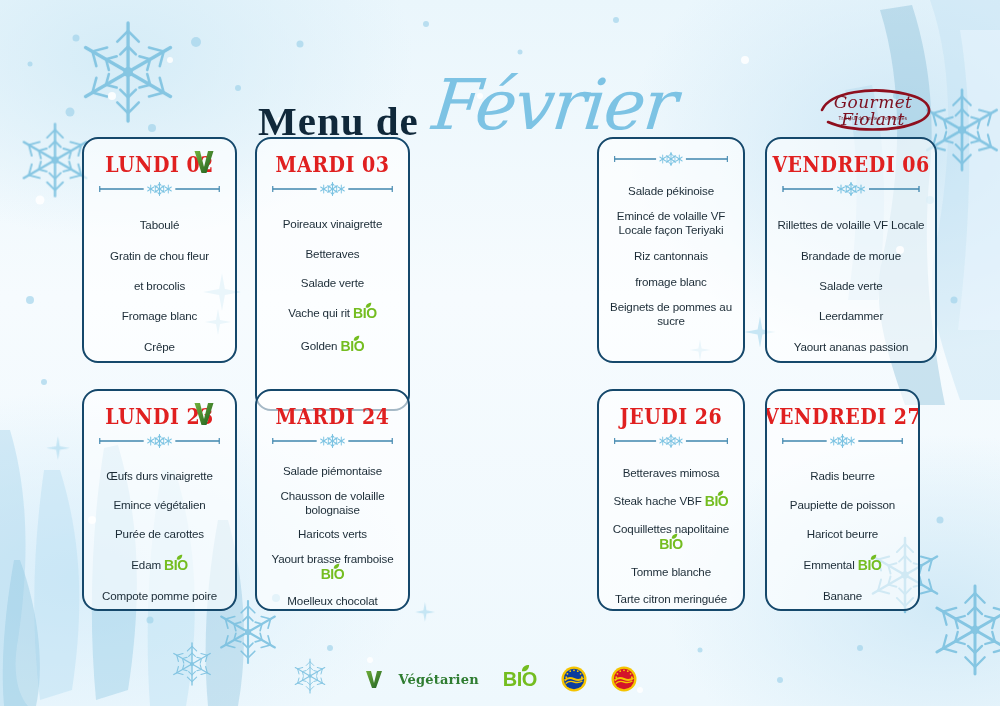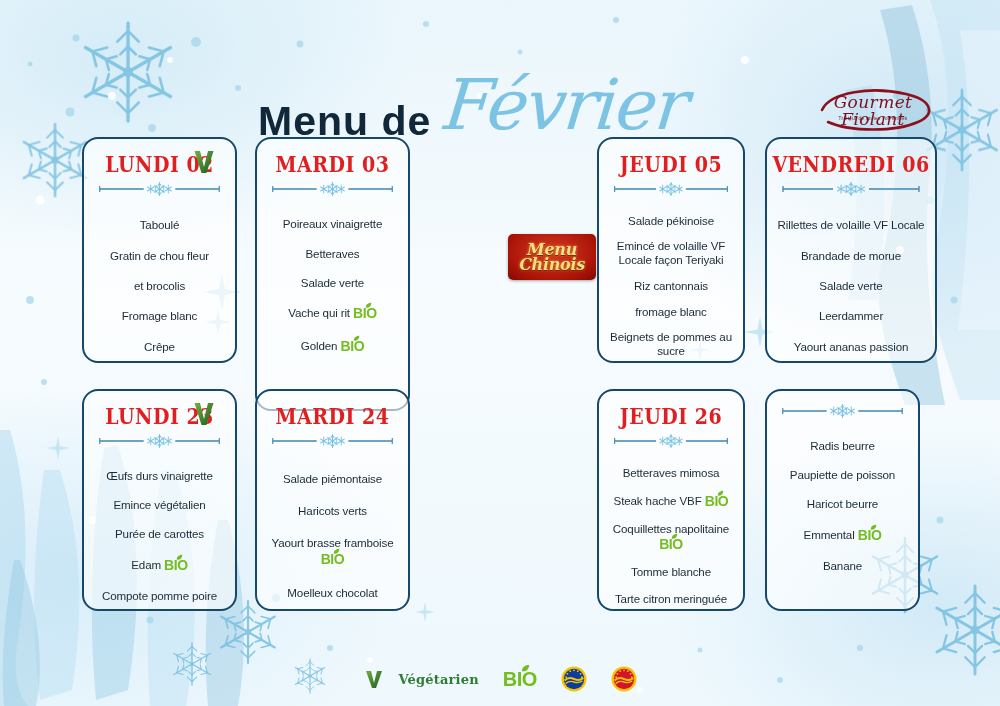--- a/index.html
+++ b/index.html
@@ -31,21 +31,21 @@
   
   .header {
     position: absolute;
     top: 28px; left: 0; width: 1000px; height: 100px;
   }
   .title-wrap {
     position: absolute; left: 258px; top: 52px;
     display: flex; align-items: baseline; gap: 14px;
   }
   .title-menu {
-    font-family: Liberation Sans, sans-serif;
+    font-family: Liberation Serif, serif;
     font-size: 41px;
     font-weight: 700;
     color: #10283a;
     letter-spacing: 1px;
   }
   .title-month {
     font-family: "DejaVu Serif", serif;
     font-size: 70px;
     font-style: italic;
     font-weight: 400;
@@ -323,24 +323,20 @@
 
     <div class="logo">
       <svg viewBox="0 0 130 58" width="130" height="58" style="position:absolute;inset:0;">
         <path d="M14,30 C22,12 64,6 98,14 C124,20 128,34 110,42 C88,52 42,52 20,42" fill="none" stroke="#8e0f1e" stroke-width="2.6" stroke-linecap="round"></path>
       </svg>
       <div class="logo-name" style="position:absolute;left:0;top:14px;width:130px;">Gourmet Fiolant</div>
       <div class="logo-tag" style="position:absolute;left:0;top:33px;width:130px;">Traiteur de toutes vos envies</div>
     </div>
   </div>
 
-  <div class="chinois">
-    <span>Menu</span>
-    <span>Chinois</span>
-  </div>
 
   <div id="cards-root">
       <div class="card" style="left: 82px; top: 137px; width: 155px; height: 226px;">
         <div class="card-head">
           <div class="day-title">LUNDI 02</div>
           <div class="veg-badge">
 <svg viewBox="0 0 22 26" width="22" height="26">
   <defs>
     <linearGradient id="vg" x1="0" y1="0" x2="1" y2="1">
       <stop offset="0%" stop-color="#72b23c"></stop>
@@ -440,23 +436,20 @@
           <div class="item"><span>Salade verte</span></div>
           <div class="item"><span>Vache qui rit</span> <span class="bio"><svg class="leaf" viewBox="0 0 10 10">
                 <path d="M1,8 C1,3 5,1 9,1 C9,6 5,9 1,8 Z" fill="#74bd20"></path>
               </svg><span>BIO</span></span></div>
           <div class="item"><span>Golden</span> <span class="bio"><svg class="leaf" viewBox="0 0 10 10">
                 <path d="M1,8 C1,3 5,1 9,1 C9,6 5,9 1,8 Z" fill="#74bd20"></path>
               </svg><span>BIO</span></span></div>
         </div>
       </div>
       <div class="card" style="left: 597px; top: 137px; width: 148px; height: 226px;">
-        <div class="card-head">
-          <div class="day-title">JEUDI 05</div>
-        </div>
         <div class="divider">
 <svg viewBox="0 0 140 14" width="100%" height="14" preserveAspectRatio="none">
   <line x1="2" y1="7" x2="52" y2="7" stroke="#3f86ae" stroke-width="1.3"></line>
   <line x1="88" y1="7" x2="138" y2="7" stroke="#3f86ae" stroke-width="1.3"></line>
   <line x1="2" y1="4" x2="2" y2="10" stroke="#3f86ae" stroke-width="1.3"></line>
   <line x1="138" y1="4" x2="138" y2="10" stroke="#3f86ae" stroke-width="1.3"></line>
   <g stroke="#7cc3e2" stroke-width="1.1" stroke-linecap="round" fill="none">
     <g transform="translate(60,7)">
       <line x1="0" y1="-4" x2="0" y2="4"></line>
                 <line x1="-3.5" y1="-2" x2="3.5" y2="2"></line>
@@ -637,20 +630,21 @@
                 <line x1="4.7" y1="2.7" x2="2.7" y2="3"></line>
       <line x1="-4.7" y1="2.7" x2="-4.8" y2="0.6"></line>
                 <line x1="-4.7" y1="2.7" x2="-2.7" y2="3"></line>
       <line x1="4.7" y1="-2.7" x2="4.8" y2="-0.6"></line>
                 <line x1="4.7" y1="-2.7" x2="2.7" y2="-3"></line>
     </g>
   </g>
 </svg></div>
         <div class="items" style="height: 160px;">
           <div class="item"><span>Salade piémontaise</span></div>
+          <div class="item"><span>Chausson de volaille bolognaise</span></div>
           <div class="item"><span>Haricots verts</span></div>
           <div class="item"><span>Yaourt brasse framboise</span> <span class="bio"><svg class="leaf" viewBox="0 0 10 10">
                 <path d="M1,8 C1,3 5,1 9,1 C9,6 5,9 1,8 Z" fill="#74bd20"></path>
               </svg><span>BIO</span></span></div>
           <div class="item"><span>Moelleux chocolat</span></div>
         </div>
       </div>
       <div class="card" style="left: 597px; top: 389px; width: 148px; height: 222px;">
         <div class="card-head">
           <div class="day-title">JEUDI 26</div>
@@ -697,20 +691,23 @@
                 <path d="M1,8 C1,3 5,1 9,1 C9,6 5,9 1,8 Z" fill="#74bd20"></path>
               </svg><span>BIO</span></span></div>
           <div class="item"><span>Coquillettes napolitaine</span> <span class="bio"><svg class="leaf" viewBox="0 0 10 10">
                 <path d="M1,8 C1,3 5,1 9,1 C9,6 5,9 1,8 Z" fill="#74bd20"></path>
               </svg><span>BIO</span></span></div>
           <div class="item"><span>Tomme blanche</span></div>
           <div class="item"><span>Tarte citron meringuée</span></div>
         </div>
       </div>
       <div class="card" style="left: 765px; top: 389px; width: 155px; height: 222px;">
+        <div class="card-head">
+          <div class="day-title">VENDREDI 27</div>
+        </div>
         <div class="divider">
 <svg viewBox="0 0 140 14" width="100%" height="14" preserveAspectRatio="none">
   <line x1="2" y1="7" x2="52" y2="7" stroke="#3f86ae" stroke-width="1.3"></line>
   <line x1="88" y1="7" x2="138" y2="7" stroke="#3f86ae" stroke-width="1.3"></line>
   <line x1="2" y1="4" x2="2" y2="10" stroke="#3f86ae" stroke-width="1.3"></line>
   <line x1="138" y1="4" x2="138" y2="10" stroke="#3f86ae" stroke-width="1.3"></line>
   <g stroke="#7cc3e2" stroke-width="1.1" stroke-linecap="round" fill="none">
     <g transform="translate(60,7)">
       <line x1="0" y1="-4" x2="0" y2="4"></line>
                 <line x1="-3.5" y1="-2" x2="3.5" y2="2"></line>

